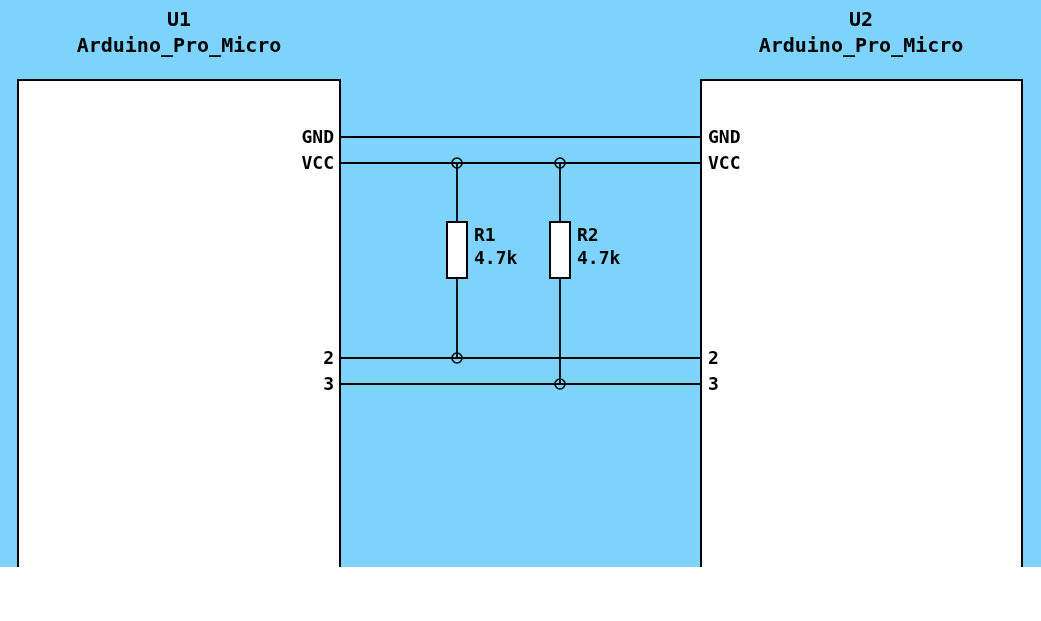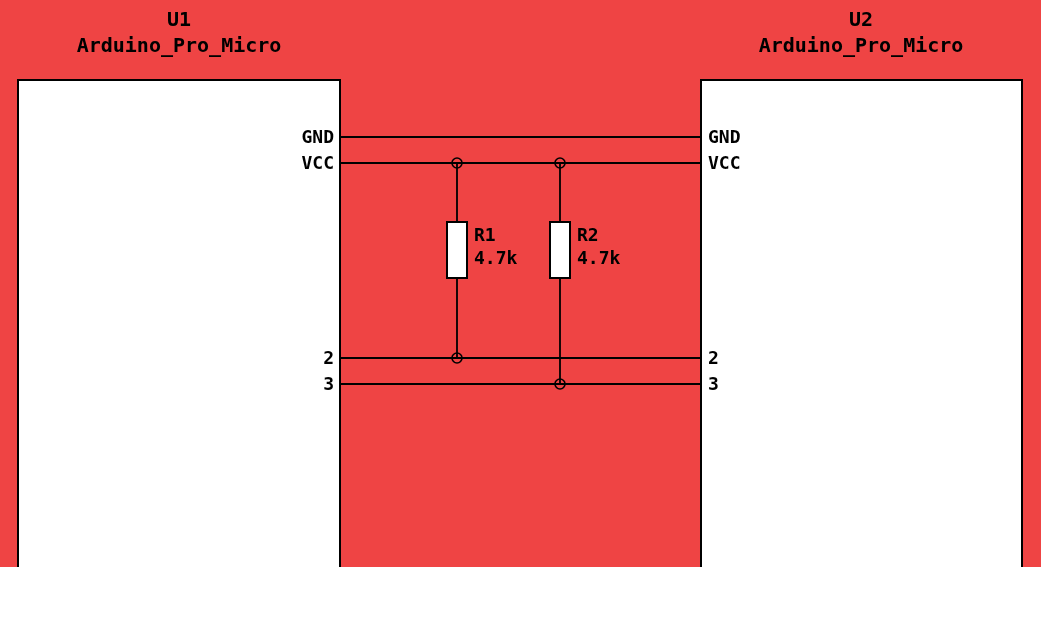--- a/index.html
+++ b/index.html
@@ -5,21 +5,21 @@
   
   html, body {
     margin: 0;
     padding: 0;
     background: #ffffff;
   }
   .canvas {
     position: relative;
     width: 1041px;
     height: 567px;
-    background: #ef4444;
+    background: #7dd3fc;
     overflow: hidden;
   }
   svg {
     display: block;
   }
   svg text {
     font-family: "DejaVu Sans Mono", monospace;
     font-weight: bold;
     fill: #000000;
   }

